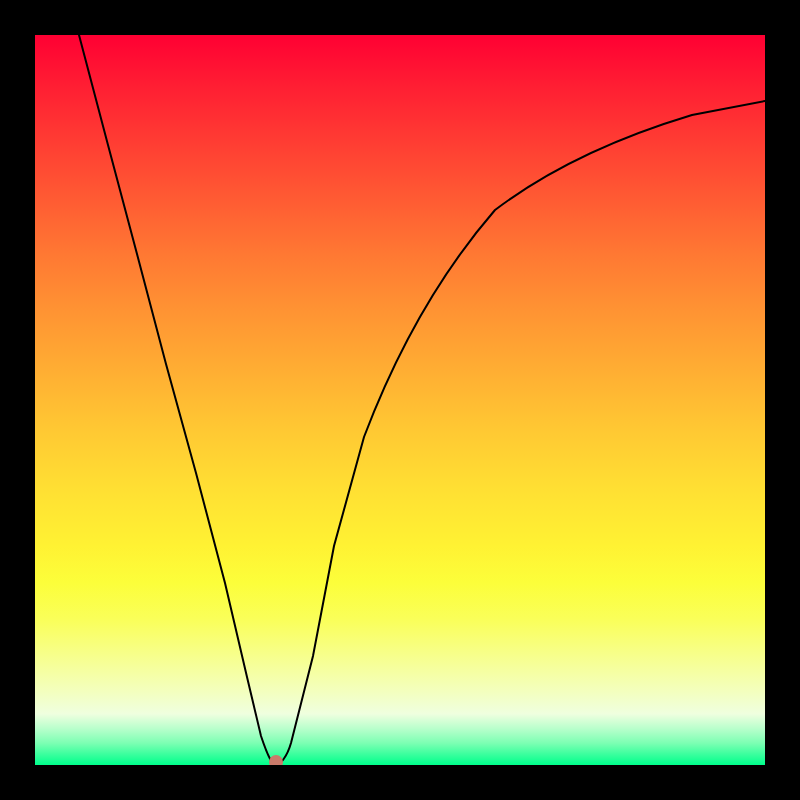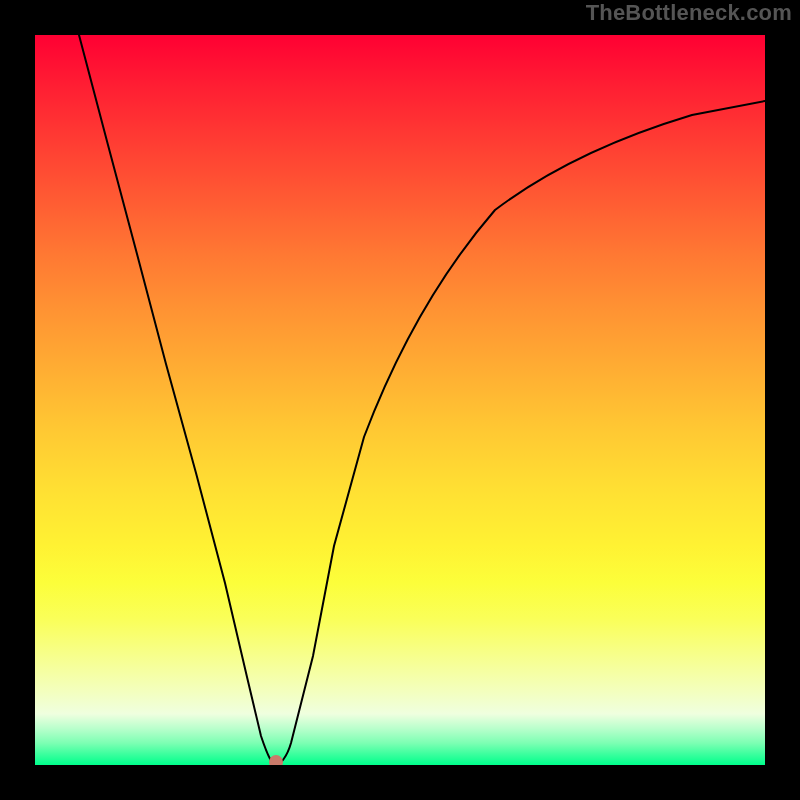--- a/index.html
+++ b/index.html
@@ -60,14 +60,13 @@
                C 245,730 252,722 256,708
                L 278,621
                L 299,511
                L 329,402
                C 365,307 409,234 460,175
                C 518,131 584,102 657,80
                L 730,66"></path>
       <circle class="dot" cx="241" cy="727" r="7"></circle>
     </svg>
   </div>
-  <div class="watermark">TheBottleneck.com</div>
 </div>
 
 </body></html>

